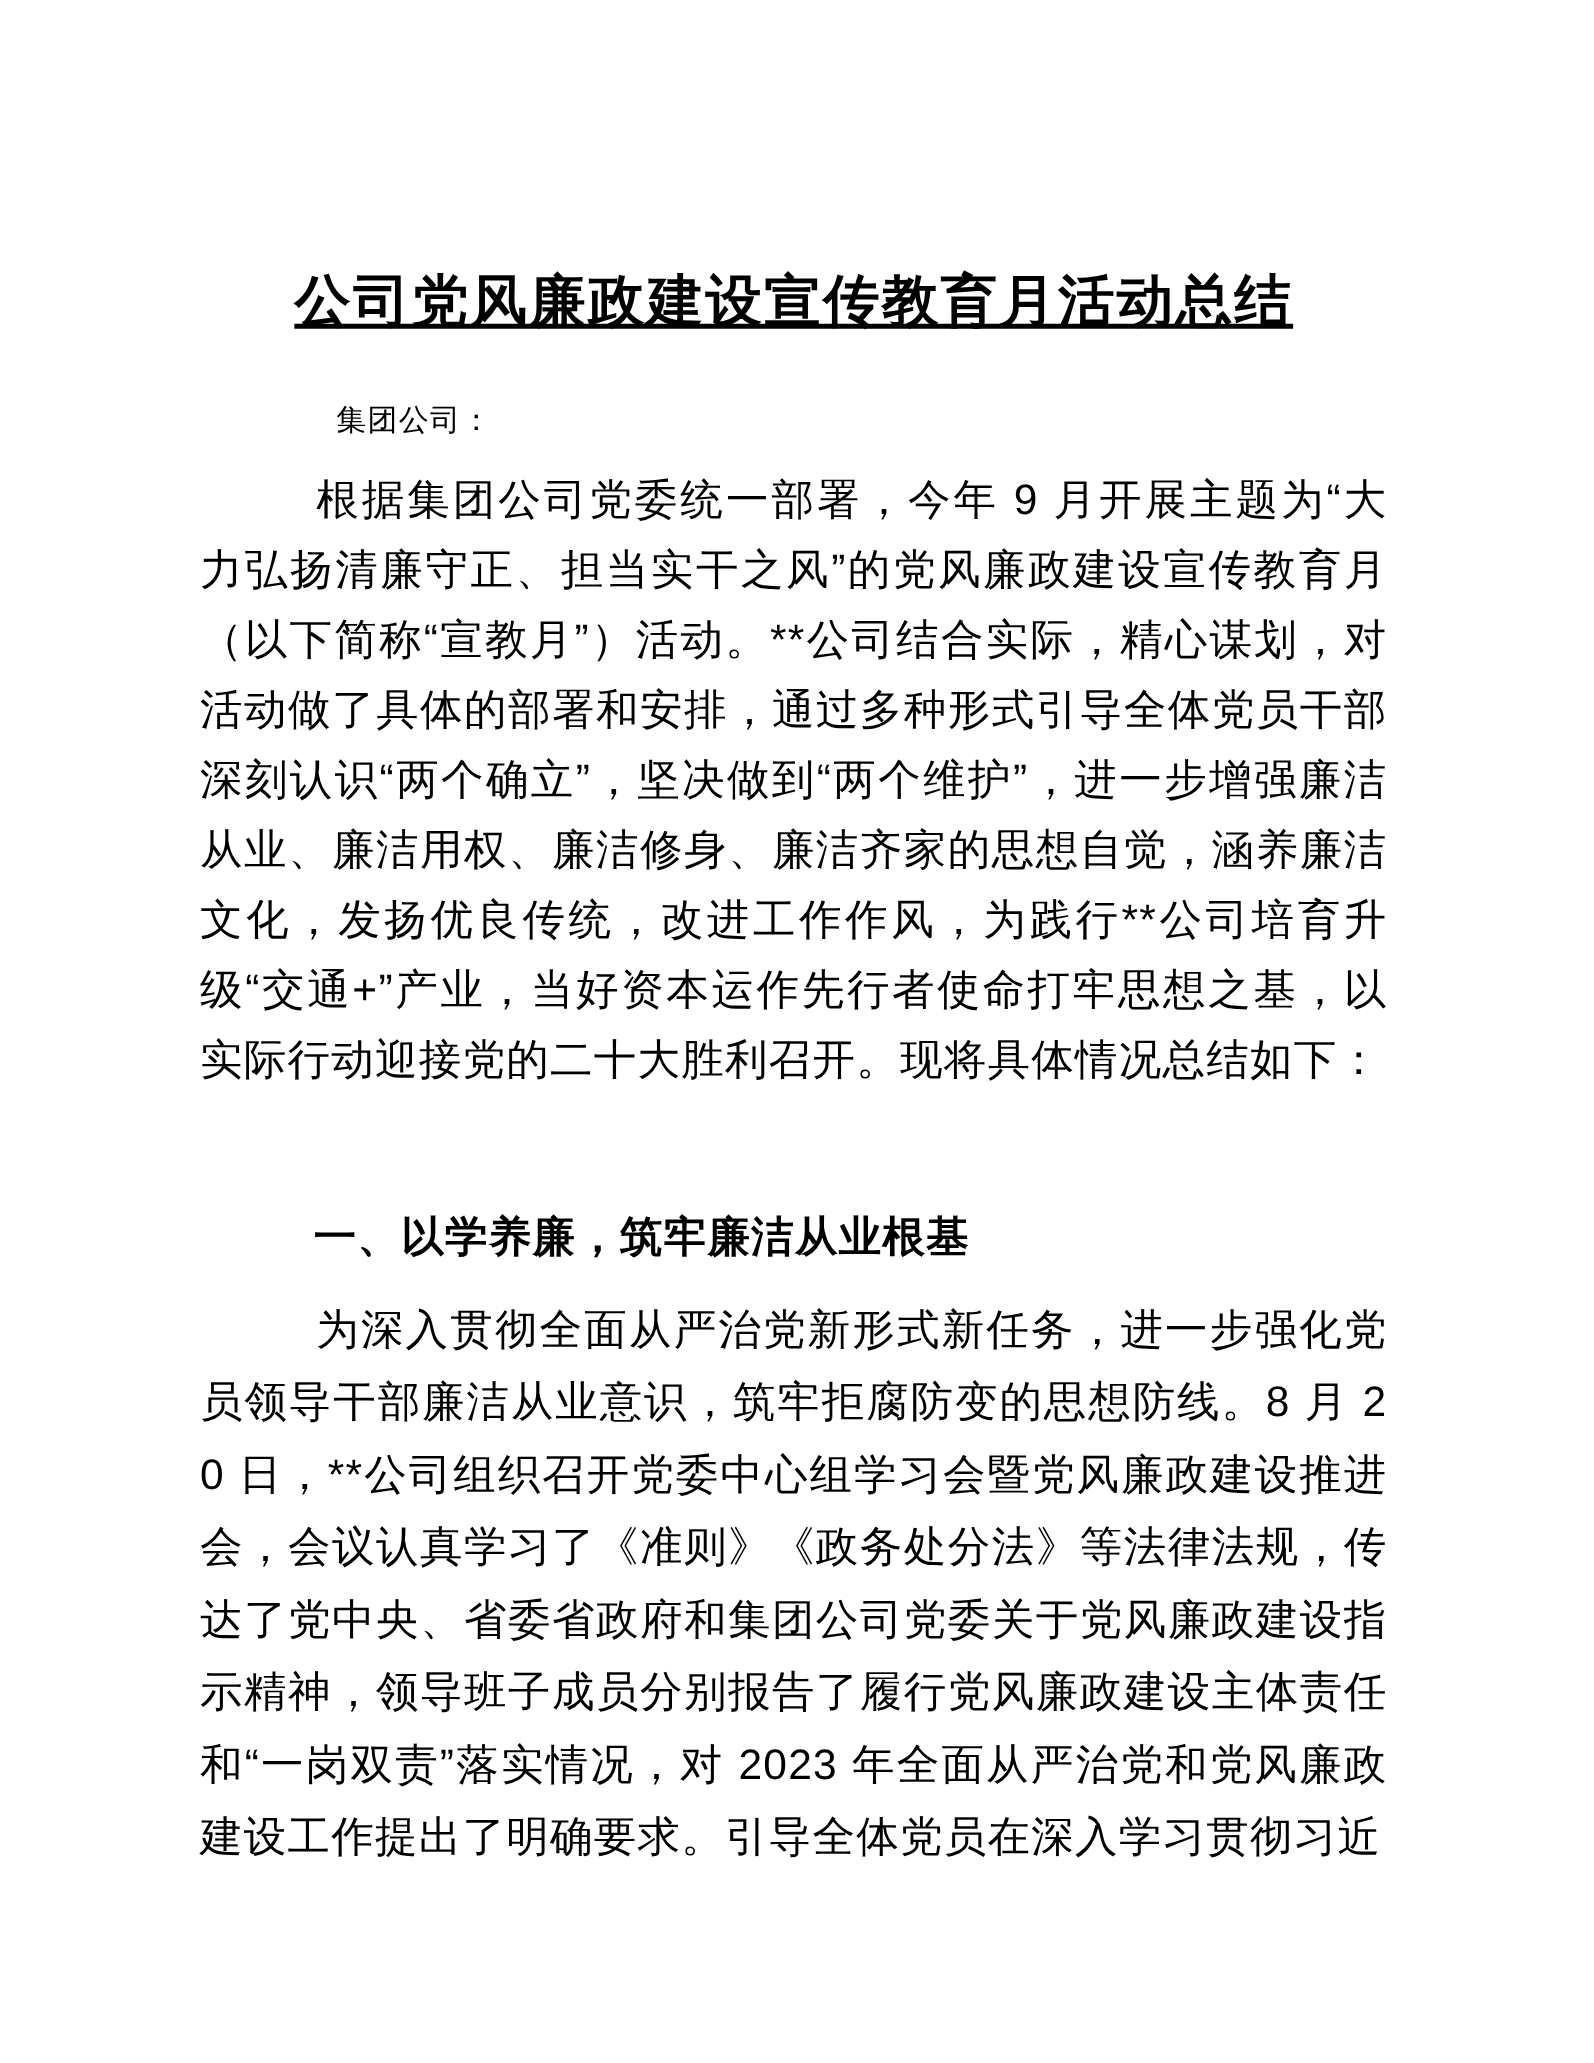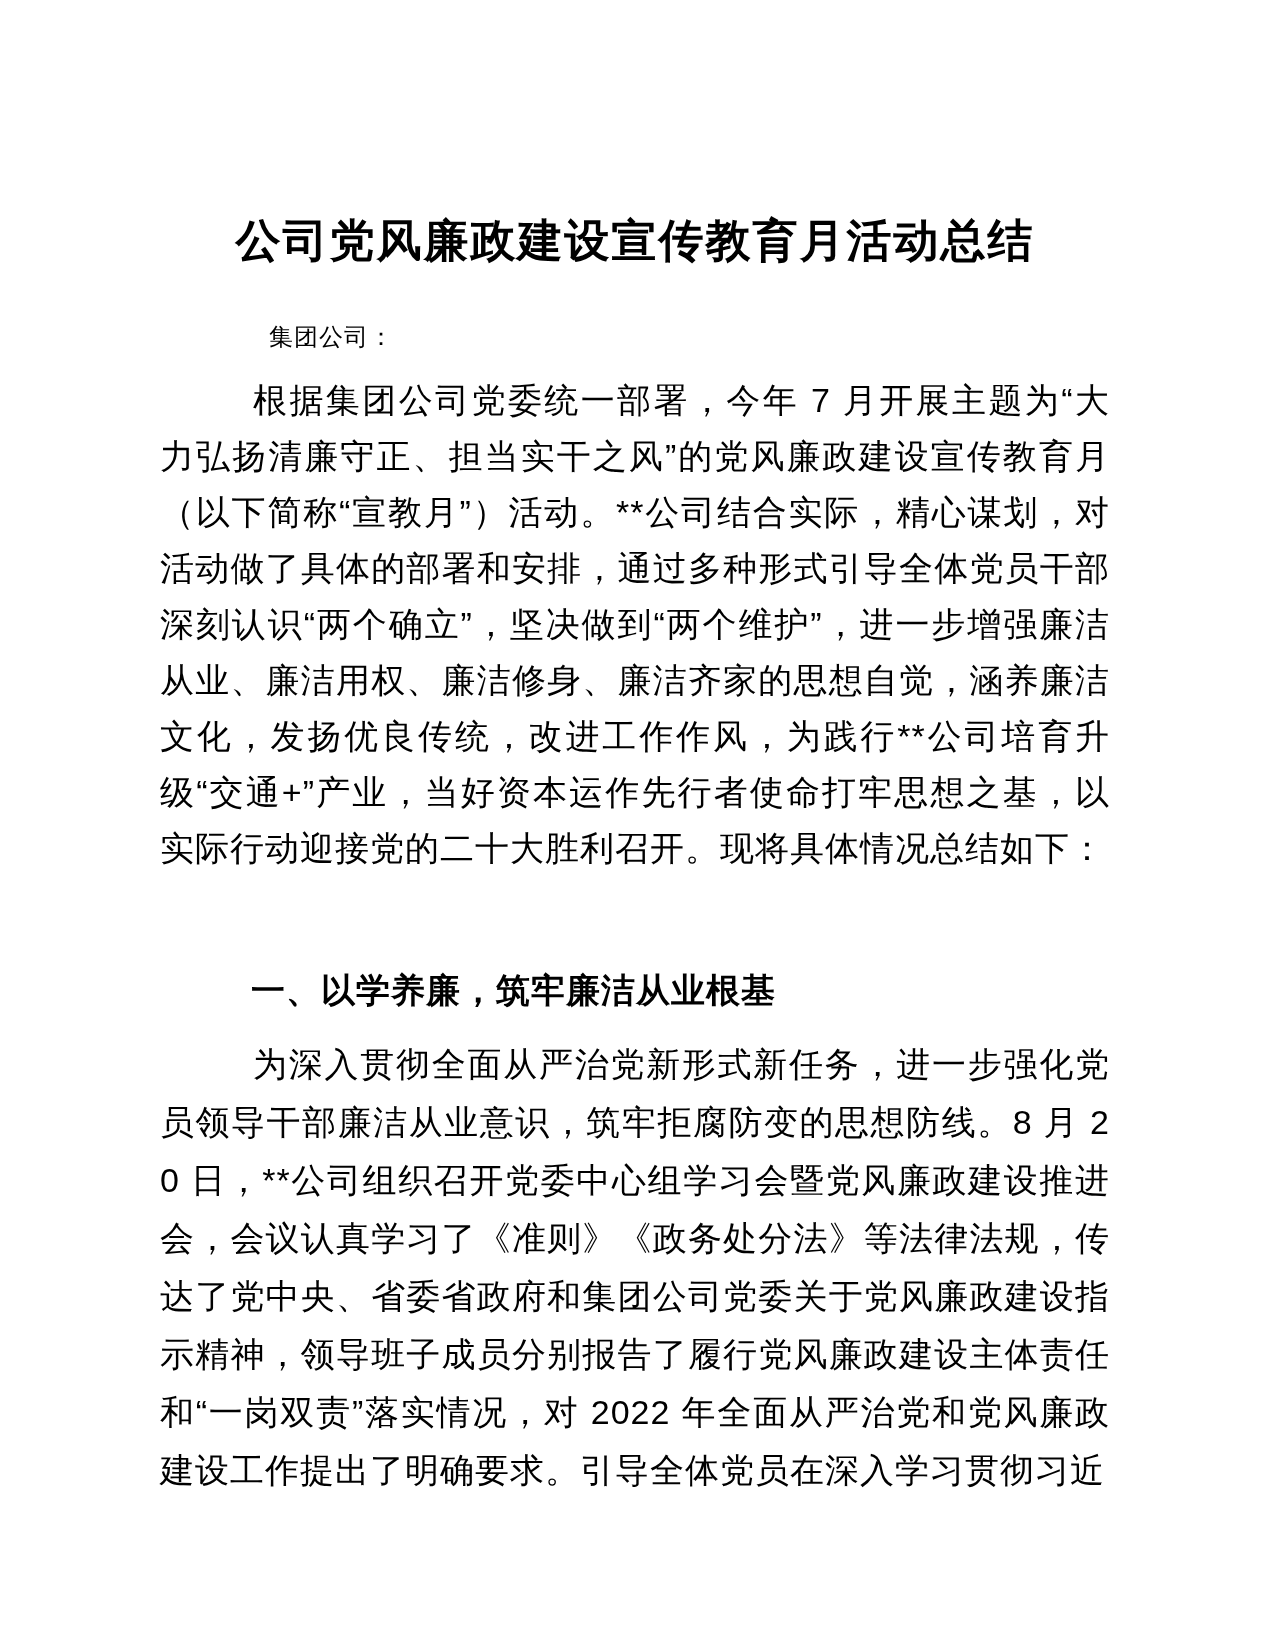--- a/index.html
+++ b/index.html
@@ -21,20 +21,21 @@
     left: 160px;
     top: 215px;
     width: 950px;
     margin: 0;
     text-align: center;
     font-size: 45px;
     font-weight: 700;
     letter-spacing: 2px;
     line-height: 52px;
     white-space: nowrap;
+    text-decoration: underline;
   }
   .salutation {
     position: absolute;
     left: 160px;
     top: 297px;
     width: 950px;
     margin: 16px;
     font-size: 24px;
     font-weight: 400;
     line-height: 48px;
@@ -76,18 +77,18 @@
   }
 </style>
 </head>
 <body>
 
 <div class="page">
   <h1 class="doc-title">公司党风廉政建设宣传教育月活动总结</h1>
 
   <p class="salutation">集团公司：</p>
 
-  <p class="para para-1">根据集团公司党委统一部署，今年 7 月开展主题为“大力弘扬清廉守正、担当实干之风”的党风廉政建设宣传教育月（以下简称“宣教月”）活动。**公司结合实际，精心谋划，对活动做了具体的部署和安排，通过多种形式引导全体党员干部深刻认识“两个确立”，坚决做到“两个维护”，进一步增强廉洁从业、廉洁用权、廉洁修身、廉洁齐家的思想自觉，涵养廉洁文化，发扬优良传统，改进工作作风，为践行**公司培育升级“交通+”产业，当好资本运作先行者使命打牢思想之基，以实际行动迎接党的二十大胜利召开。现将具体情况总结如下：</p>
+  <p class="para para-1">根据集团公司党委统一部署，今年 9 月开展主题为“大力弘扬清廉守正、担当实干之风”的党风廉政建设宣传教育月（以下简称“宣教月”）活动。**公司结合实际，精心谋划，对活动做了具体的部署和安排，通过多种形式引导全体党员干部深刻认识“两个确立”，坚决做到“两个维护”，进一步增强廉洁从业、廉洁用权、廉洁修身、廉洁齐家的思想自觉，涵养廉洁文化，发扬优良传统，改进工作作风，为践行**公司培育升级“交通+”产业，当好资本运作先行者使命打牢思想之基，以实际行动迎接党的二十大胜利召开。现将具体情况总结如下：</p>
 
   <h2 class="section-heading">一、以学养廉，筑牢廉洁从业根基</h2>
 
-  <p class="para para-2">为深入贯彻全面从严治党新形式新任务，进一步强化党员领导干部廉洁从业意识，筑牢拒腐防变的思想防线。8 月 20 日，**公司组织召开党委中心组学习会暨党风廉政建设推进会，会议认真学习了《准则》《政务处分法》等法律法规，传达了党中央、省委省政府和集团公司党委关于党风廉政建设指示精神，领导班子成员分别报告了履行党风廉政建设主体责任和“一岗双责”落实情况，对 2022 年全面从严治党和党风廉政建设工作提出了明确要求。引导全体党员在深入学习贯彻习近</p>
+  <p class="para para-2">为深入贯彻全面从严治党新形式新任务，进一步强化党员领导干部廉洁从业意识，筑牢拒腐防变的思想防线。8 月 20 日，**公司组织召开党委中心组学习会暨党风廉政建设推进会，会议认真学习了《准则》《政务处分法》等法律法规，传达了党中央、省委省政府和集团公司党委关于党风廉政建设指示精神，领导班子成员分别报告了履行党风廉政建设主体责任和“一岗双责”落实情况，对 2023 年全面从严治党和党风廉政建设工作提出了明确要求。引导全体党员在深入学习贯彻习近</p>
 </div>
 
 </body></html>

